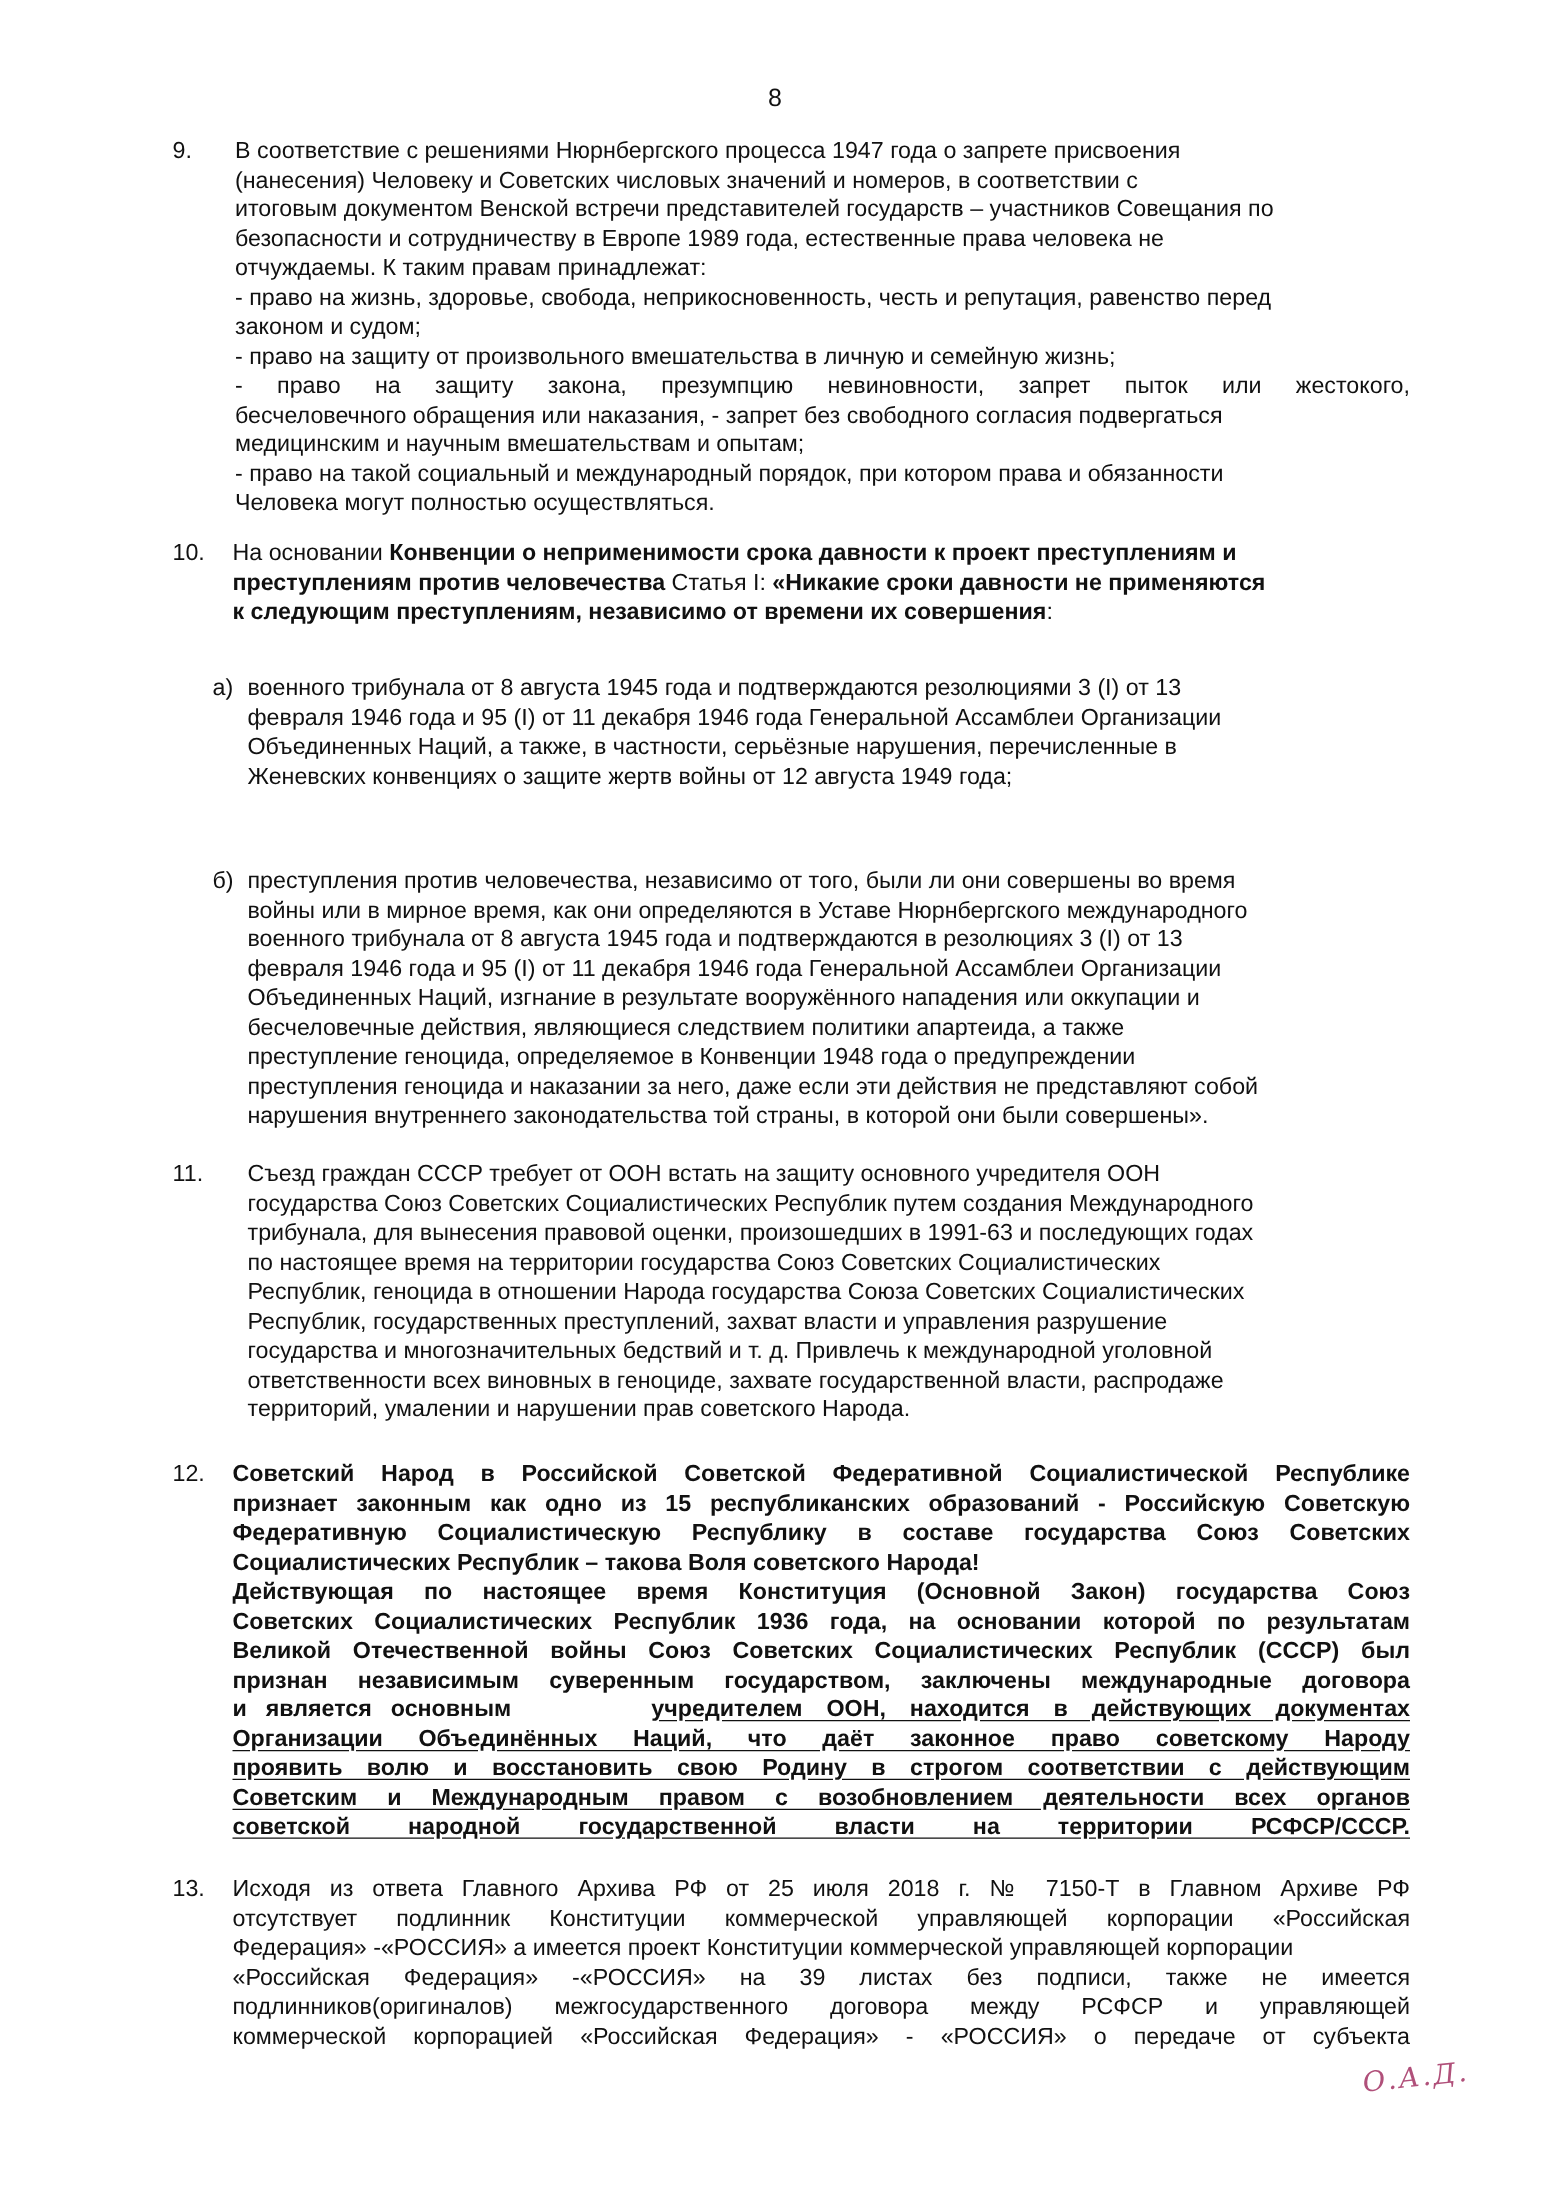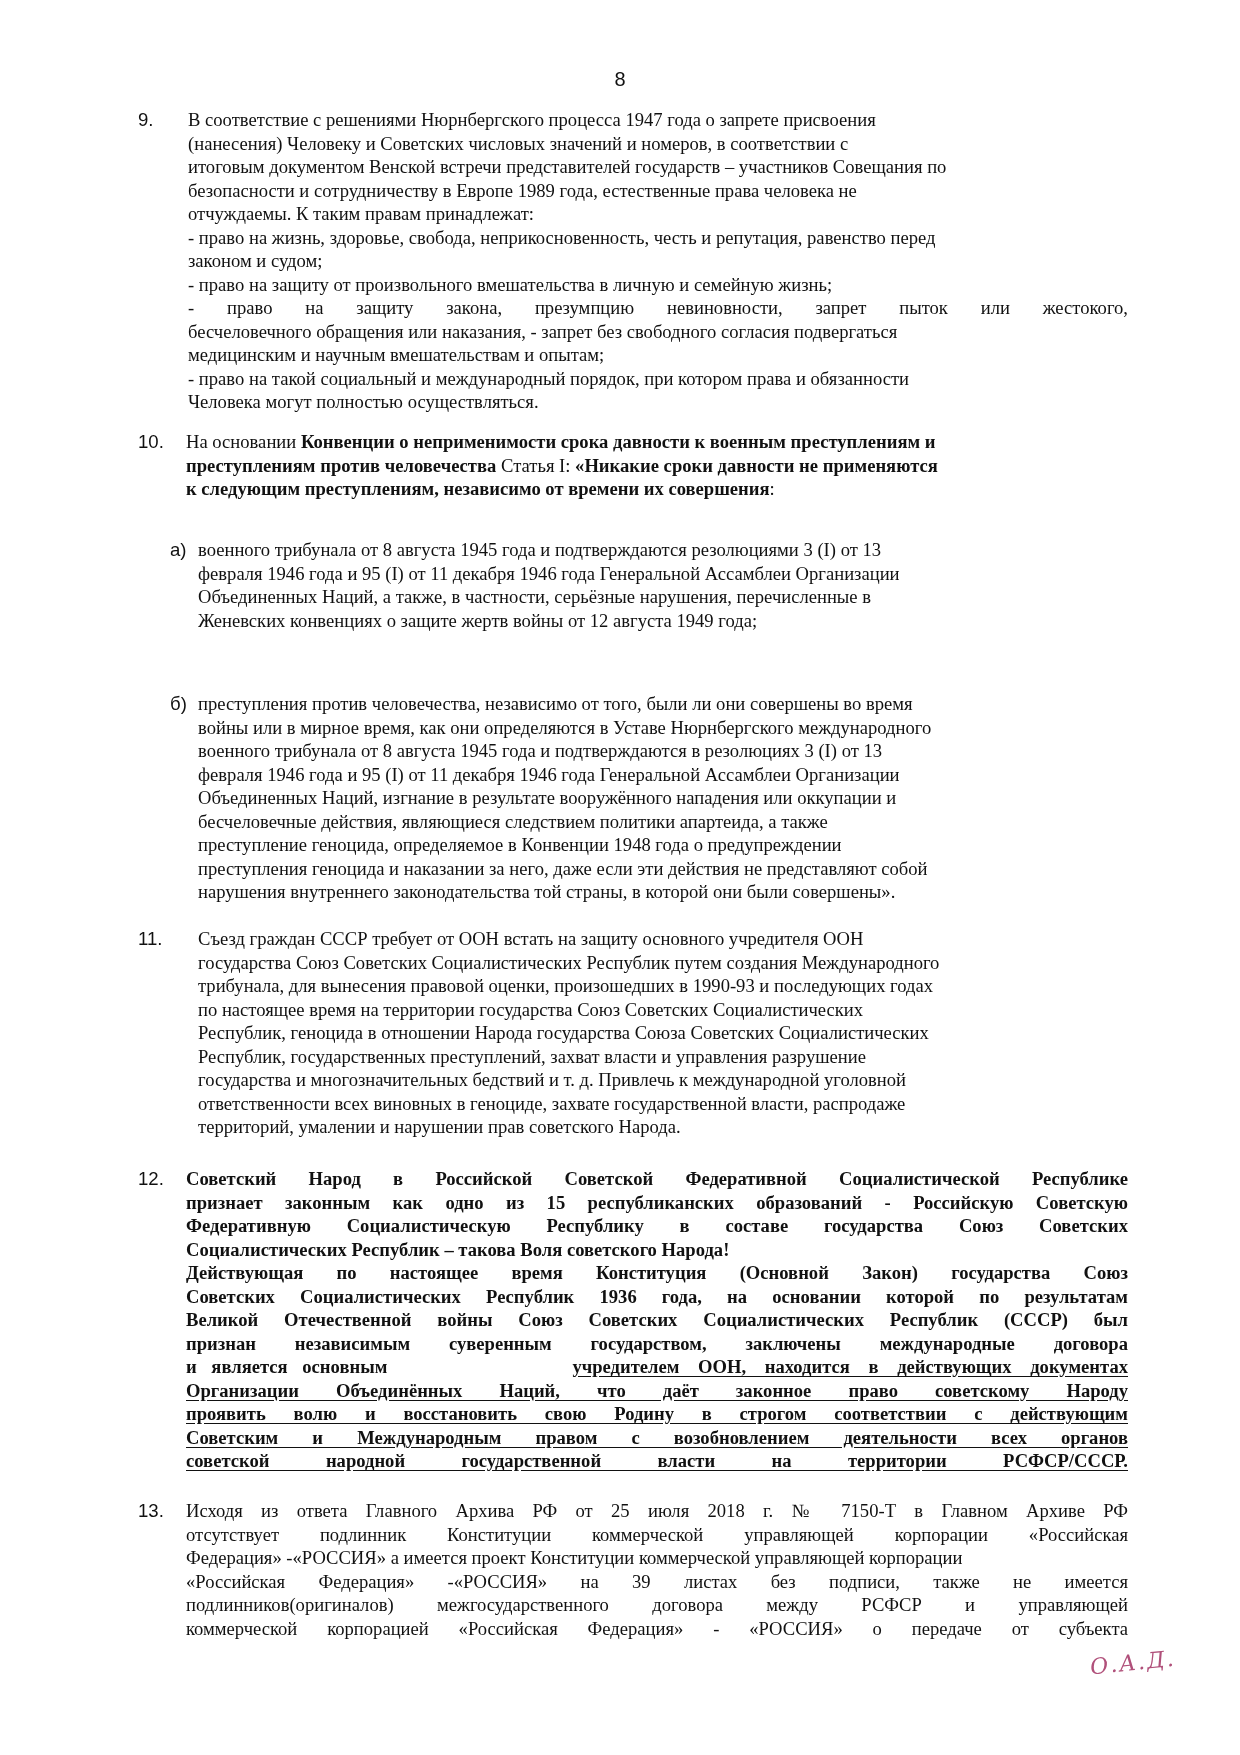--- a/index.html
+++ b/index.html
@@ -4,21 +4,21 @@
   <style>
     html, body { margin: 0; padding: 0; background: #ffffff; }
     body { width: 1240px; height: 1755px; position: relative; overflow: hidden;
            font-family: "Liberation Sans", "DejaVu Sans", sans-serif; color: #111; }
     .page-number { position: absolute; top: 68px; left: 0; width: 1240px; text-align: center;
                    font-size: 20px; }
     .item { position: absolute; left: 138px; width: 990px; font-size: 18.6px; line-height: 23.5px; }
     .num { position: absolute; left: 0; top: 0; }
     .body { margin-left: 50px; }
     .body.narrow { margin-left: 48px; }
-    .line { display: block; white-space: nowrap; font-family: Liberation Serif, serif; }
+    .line { display: block; white-space: nowrap; }
     .j { text-align: justify; text-align-last: justify; white-space: normal; }
     .b { font-weight: bold; }
     .u { text-decoration: underline; text-underline-offset: 3px; }
     .sub { position: absolute; left: 170px; width: 960px; font-size: 18.6px; line-height: 23.5px; }
     .sub .lbl { position: absolute; left: 0; top: 0; }
     .sub .body { margin-left: 28px; }
     .sig { position: absolute; left: 1090px; top: 1650px; font-family: "DejaVu Serif", serif;
            font-style: italic; font-size: 22px; color: #b0507a; letter-spacing: 2px; transform: rotate(-6deg); }
   </style>
 </head>
@@ -42,21 +42,21 @@
     <span class="line">медицинским и научным вмешательствам и опытам;</span>
     <span class="line">- право на такой социальный и международный порядок, при котором права и обязанности</span>
     <span class="line">Человека могут полностью осуществляться.</span>
   </div>
 </div>
 
 <div class="item" style="top:430px;">
   <span class="num">10.</span>
   <div class="body narrow">
     <span class="line">
-      <span>На основании </span><span class="b">Конвенции о неприменимости срока давности к военным преступлениям и</span>
+      <span>На основании </span><span class="b">Конвенции о неприменимости срока давности к проект преступлениям и</span>
     </span>
     <span class="line">
       <span class="b">преступлениям против человечества</span><span> Статья I: </span><span class="b">«Никакие сроки давности не применяются</span>
     </span>
     <span class="line">
       <span class="b">к следующим преступлениям, независимо от времени их совершения</span><span>:</span>
     </span>
   </div>
 </div>
 
@@ -83,21 +83,21 @@
     <span class="line">преступления геноцида и наказании за него, даже если эти действия не представляют собой</span>
     <span class="line">нарушения внутреннего законодательства той страны, в которой они были совершены».</span>
   </div>
 </div>
 
 <div class="item" style="top:927px;">
   <span class="num">11.</span>
   <div class="body" style="margin-left:60px;">
     <span class="line">Съезд граждан СССР требует от ООН встать на защиту основного учредителя ООН</span>
     <span class="line">государства Союз Советских Социалистических Республик путем создания Международного</span>
-    <span class="line">трибунала, для вынесения правовой оценки, произошедших в 1990-93 и последующих годах</span>
+    <span class="line">трибунала, для вынесения правовой оценки, произошедших в 1991-63 и последующих годах</span>
     <span class="line">по настоящее время на территории государства Союз Советских Социалистических</span>
     <span class="line">Республик, геноцида в отношении Народа государства Союза  Советских Социалистических</span>
     <span class="line">Республик, государственных преступлений, захват власти и управления разрушение</span>
     <span class="line">государства и многозначительных бедствий и т. д. Привлечь к международной уголовной</span>
     <span class="line">ответственности всех виновных в геноциде, захвате государственной власти, распродаже</span>
     <span class="line">территорий, умалении и нарушении  прав советского Народа.</span>
   </div>
 </div>
 
 <div class="item" style="top:1167px;">

